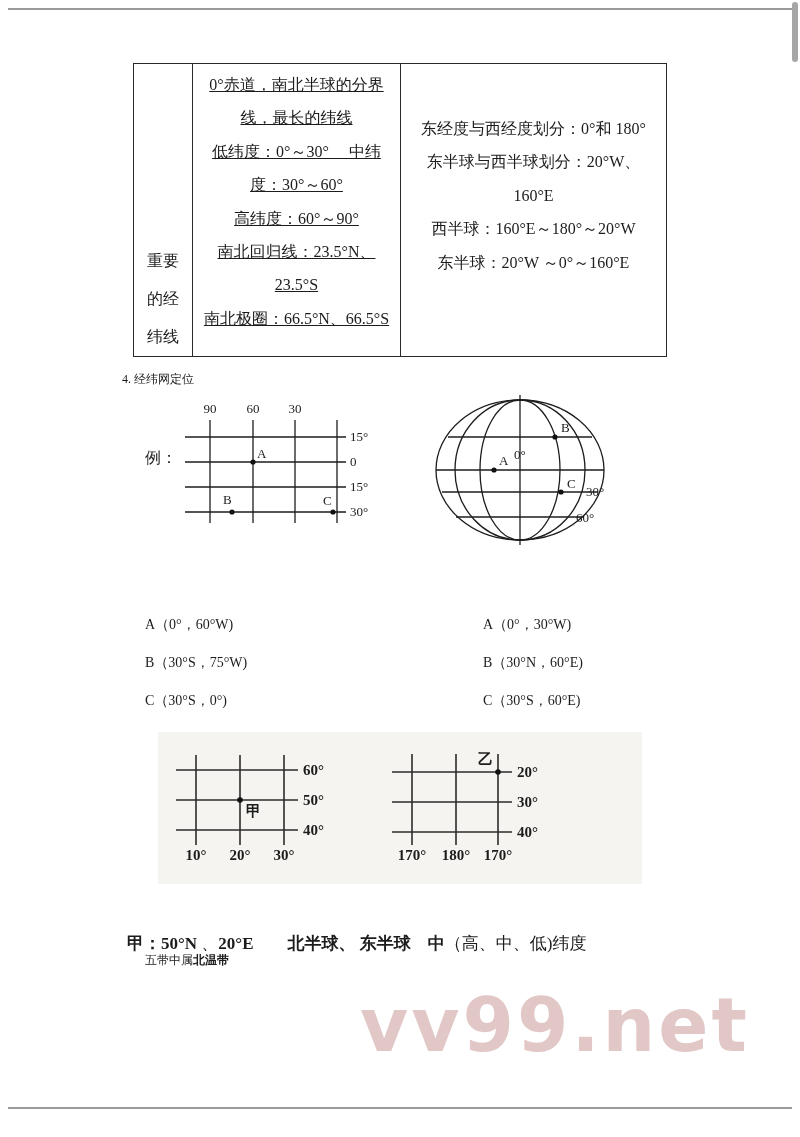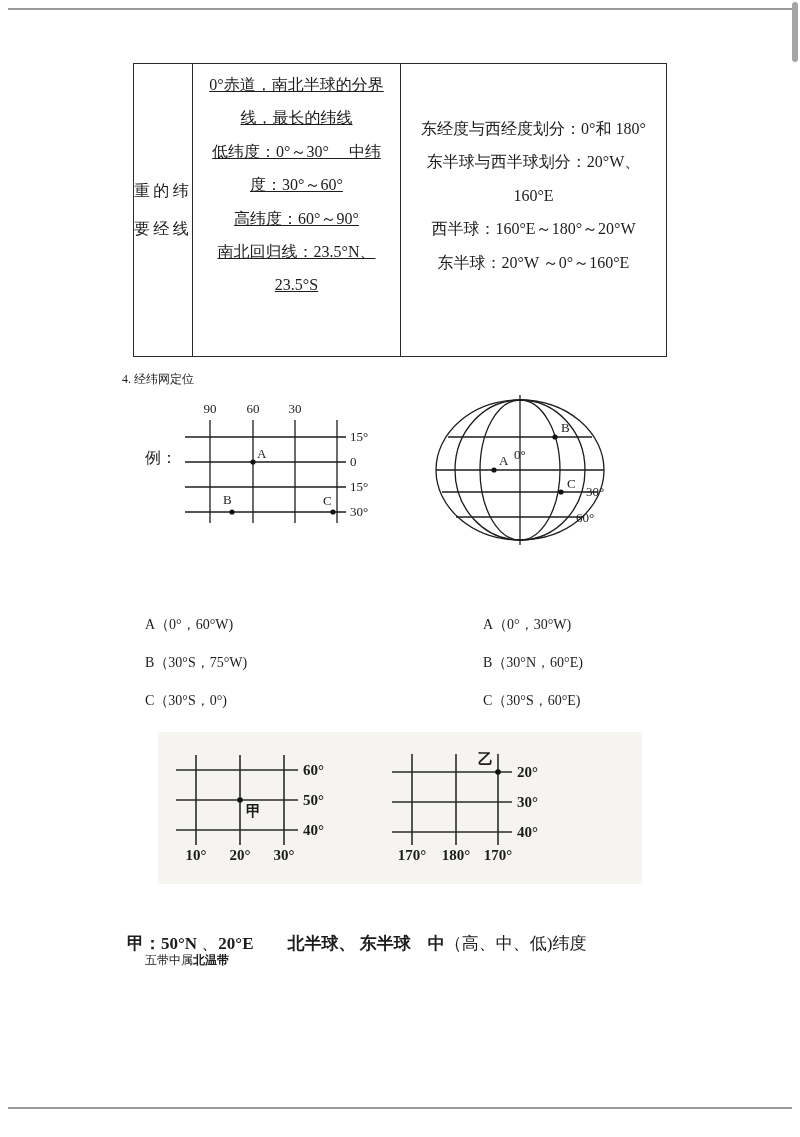--- a/index.html
+++ b/index.html
@@ -11,21 +11,21 @@
   
   .sep{left:8px;right:8px;height:2px;background:#9a9a9a;}
   .sep-top{top:8px;}
   .sep-bottom{top:1107px;}
   .scroll-thumb{right:2px;top:2px;width:6px;height:60px;background:#a6a6a6;border-radius:3px;}
 
   
   .tbl{left:133px;top:63px;width:534px;height:294px;border:1px solid #2a2a2a;display:flex;box-sizing:border-box;}
   .tbl-col{box-sizing:border-box;border-right:1px solid #2a2a2a;font-size:16px;}
   .tbl-col:last-child{border-right:none;}
-  .col-head{width:59px;display:flex;flex-direction:row;justify-content:flex-end;align-items:center;line-height:38px;}
+  .col-head{width:59px;display:flex;flex-direction:column;justify-content:flex-end;align-items:center;line-height:38px;}
   .col-lat{width:208px;padding-top:4px;text-align:center;}
   .col-lat div{line-height:33.4px;text-decoration:underline;}
   .col-lon{flex:1;padding-top:48px;text-align:center;}
   .col-lon div{line-height:33.4px;}
 
   .heading{left:122px;top:371px;font-size:12px;}
   .example-label{left:145px;top:448px;font-size:16px;}
 
   .svg-grid{left:183px;top:400px;}
   .svg-globe{left:428px;top:392px;}
@@ -62,20 +62,21 @@
       <div>纬线</div>
     </div>
     <div class="tbl-col col-lat">
       <div>0°赤道，南北半球的分界</div>
       <div>线，最长的纬线</div>
       <div>低纬度：0°～30°　 中纬</div>
       <div>度：30°～60°</div>
       <div>高纬度：60°～90°</div>
       <div>南北回归线：23.5°N、</div>
       <div>23.5°S</div>
+      <div>南北极圈：66.5°N、66.5°S</div>
     </div>
     <div class="tbl-col col-lon">
       <div>东经度与西经度划分：0°和 180°</div>
       <div>东半球与西半球划分：20°W、</div>
       <div>160°E</div>
       <div>西半球：160°E～180°～20°W</div>
       <div>东半球：20°W ～0°～160°E</div>
     </div>
   </div>
 
@@ -188,16 +189,17 @@
     </svg>
   </div>
 
   <div class="abs summary-1">
     <span class="b">甲：</span><span class="b">50°N</span><span> 、</span><span class="b">20°E</span><span class="b">　　北半球、 东半球　中</span><span>（高、中、低)纬度</span>
   </div>
   <div class="abs summary-2">
     <span>五带中属</span><span class="b">北温带</span>
   </div>
 
+  <div class="abs watermark">vv99.net</div>
 
   <div class="abs sep sep-bottom"></div>
 
 </div>
 
 </body></html>

